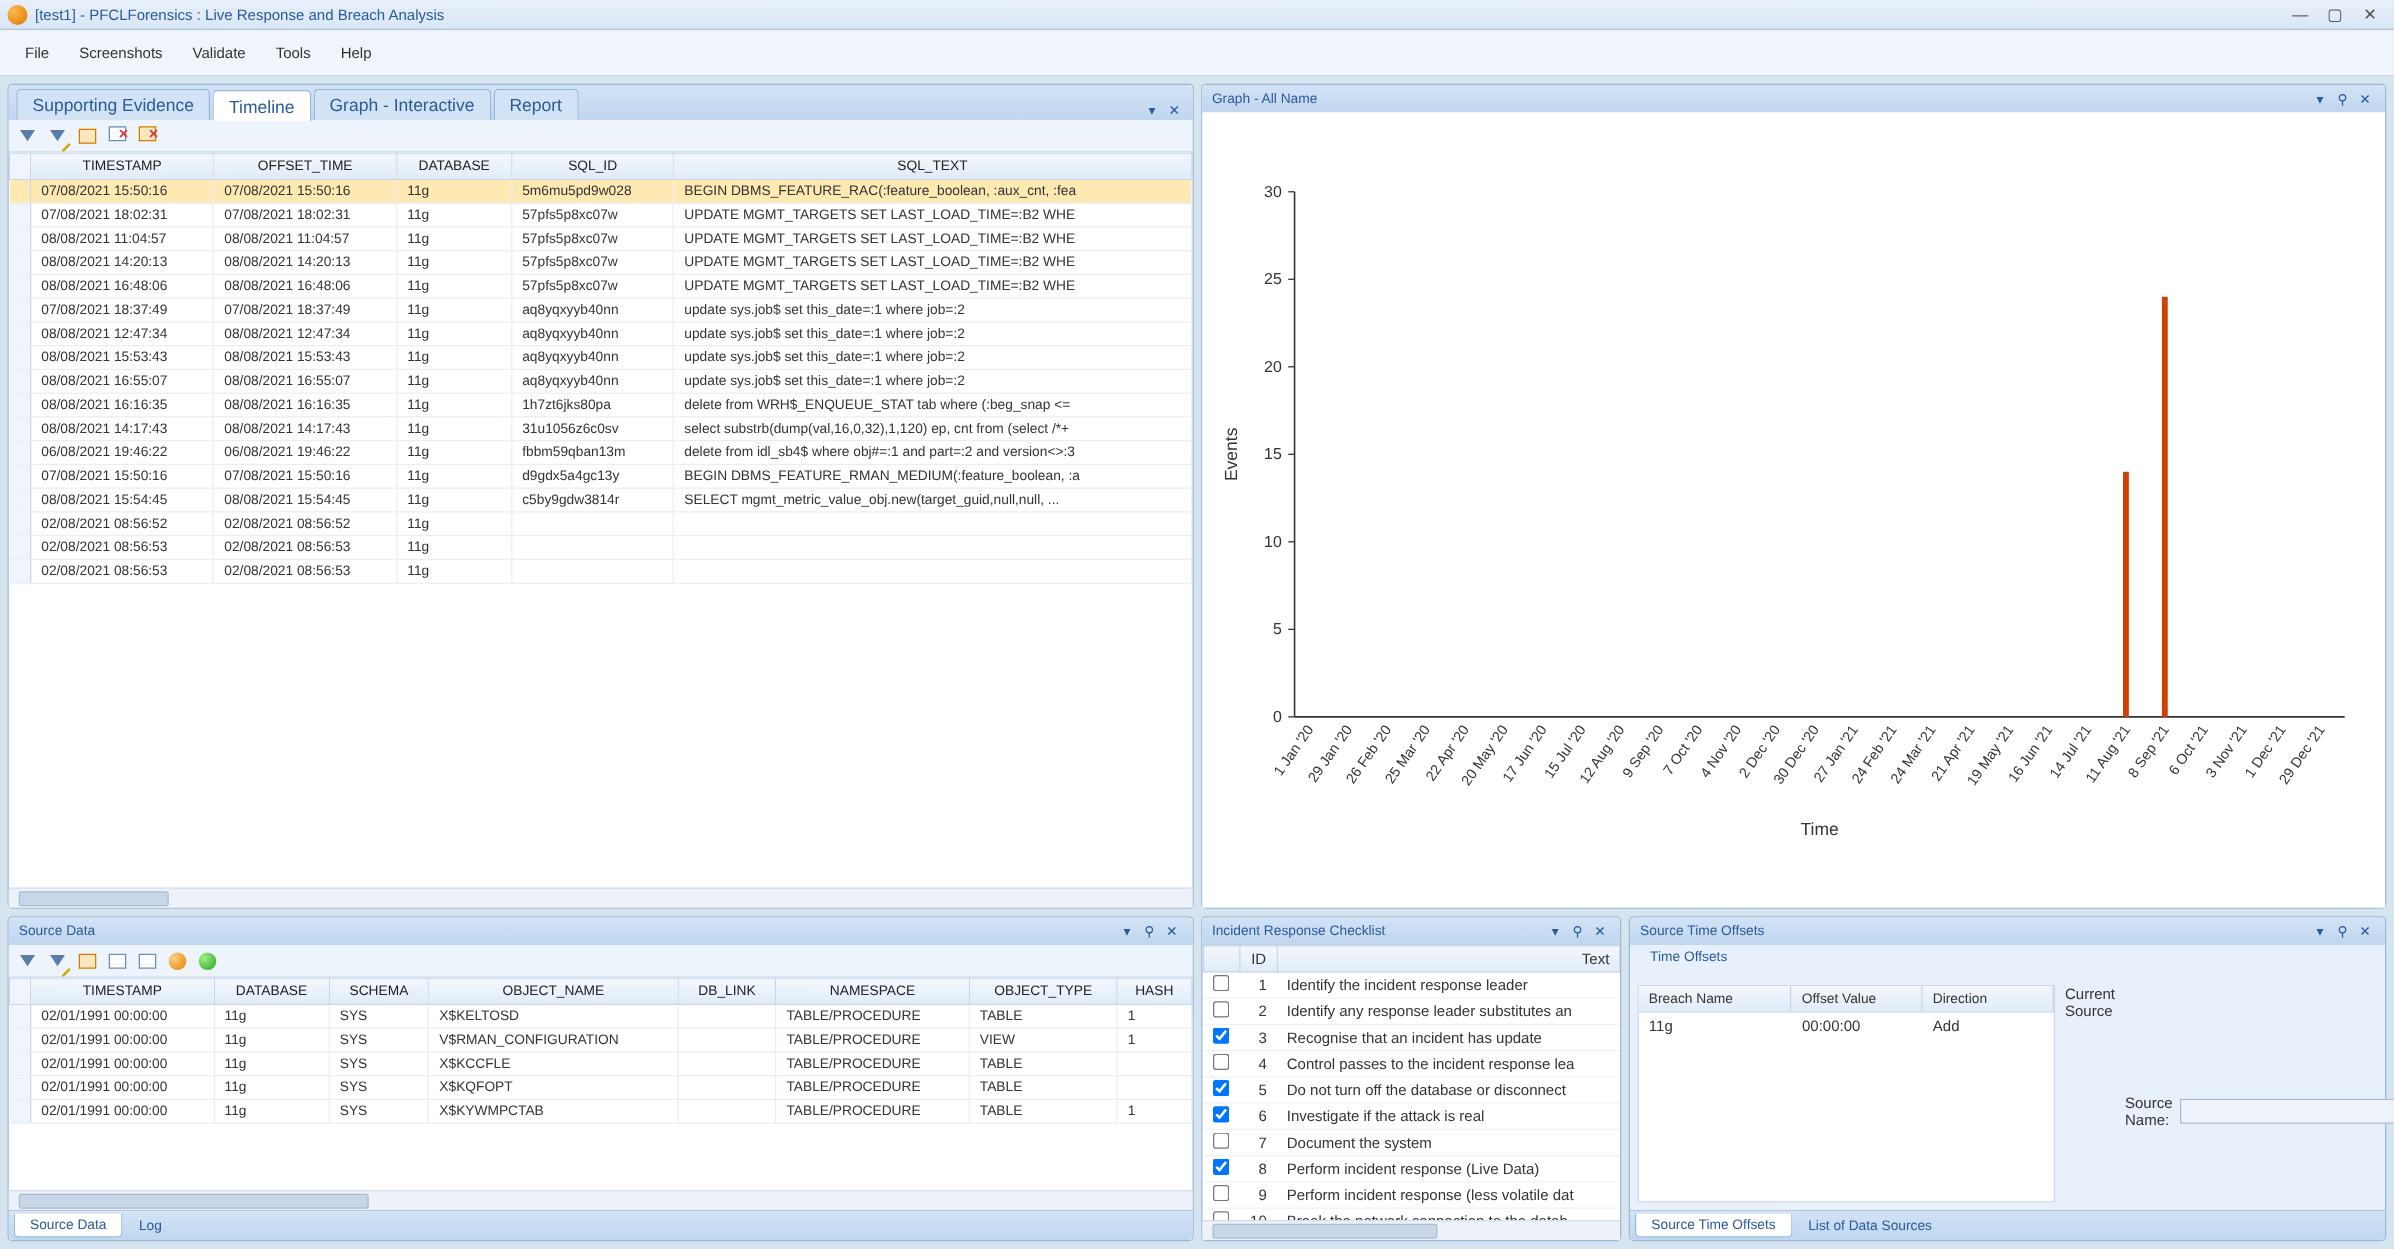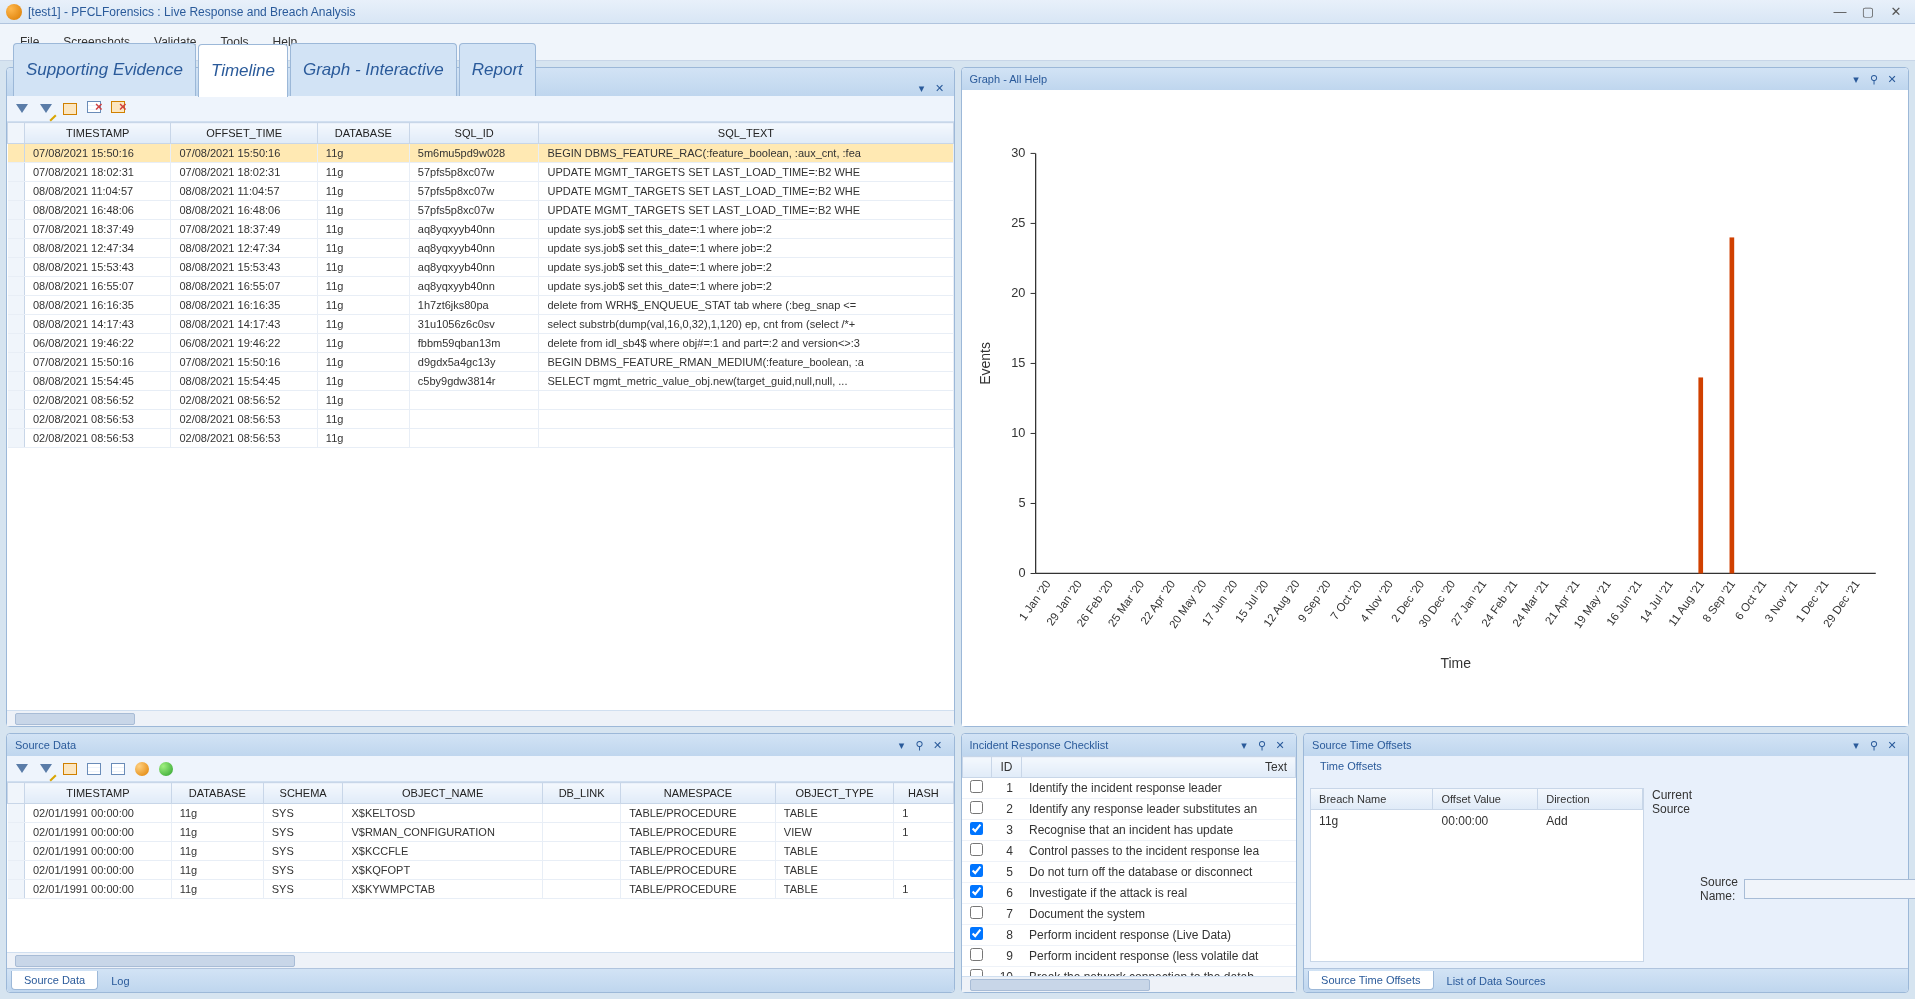--- a/index.html
+++ b/index.html
@@ -16,21 +16,21 @@
 .menubar .menu { padding: 4px 12px; color: #333; }
 
 
 .main { flex: 1; display: grid; grid-template-columns: 1fr 1fr; grid-template-rows: 1fr 260px; gap: 6px; padding: 6px; min-height: 0; }
 
 .panel { background: #fff; border: 1px solid #9cb8d8; border-radius: 4px; display: flex; flex-direction: column; min-height: 0; min-width: 0; }
 .panel.blue-bg { background: #e8f0fb; }
 
 
 .tabstrip { display: flex; align-items: end; height: 28px; padding: 4px 6px 0 6px; background: linear-gradient(#d2e3f5, #bfd6ee); border-radius: 4px 4px 0 0; }
-.tabstrip .tab { padding: 16px 12px; background: #d2e3f5; border: 1px solid #9cb8d8; border-bottom: none; border-radius: 4px 4px 0 0; margin-right: 2px; color: #2a5a9a; font-size: 17px; font-style: italic; }
+.tabstrip .tab { padding: 4px 12px; background: #d2e3f5; border: 1px solid #9cb8d8; border-bottom: none; border-radius: 4px 4px 0 0; margin-right: 2px; color: #2a5a9a; font-size: 14px; }
 .tabstrip .tab.active { background: #fff; position: relative; top: 1px; }
 .tabstrip .spacer { flex: 1; }
 .tabstrip .pbtn { width: 16px; height: 16px; color: #2a5a9a; display: flex; align-items: center; justify-content: center; font-size: 11px; margin-left: 2px; }
 
 .panel-title { height: 22px; display: flex; align-items: center; padding: 0 8px; background: linear-gradient(#d2e3f5, #bfd6ee); color: #2a5a9a; font-size: 11px; border-radius: 4px 4px 0 0; }
 .panel-title .spacer { flex: 1; }
 .panel-title .pbtn { width: 16px; height: 16px; color: #2a5a9a; display: flex; align-items: center; justify-content: center; font-size: 11px; margin-left: 2px; }
 
 
 .toolbar { height: 26px; background: #eef4fc; border-bottom: 1px solid #d0dff0; display: flex; align-items: center; padding: 0 6px; gap: 6px; }
@@ -173,20 +173,28 @@
             <tr>
               <td class="rowhdr"></td>
               <td>08/08/2021 11:04:57</td>
               <td>08/08/2021 11:04:57</td>
               <td>11g</td>
               <td>57pfs5p8xc07w</td>
               <td>UPDATE MGMT_TARGETS SET LAST_LOAD_TIME=:B2 WHE</td>
             </tr>
             <tr>
               <td class="rowhdr"></td>
+              <td>08/08/2021 14:20:13</td>
+              <td>08/08/2021 14:20:13</td>
+              <td>11g</td>
+              <td>57pfs5p8xc07w</td>
+              <td>UPDATE MGMT_TARGETS SET LAST_LOAD_TIME=:B2 WHE</td>
+            </tr>
+            <tr>
+              <td class="rowhdr"></td>
               <td>08/08/2021 16:48:06</td>
               <td>08/08/2021 16:48:06</td>
               <td>11g</td>
               <td>57pfs5p8xc07w</td>
               <td>UPDATE MGMT_TARGETS SET LAST_LOAD_TIME=:B2 WHE</td>
             </tr>
             <tr>
               <td class="rowhdr"></td>
               <td>07/08/2021 18:37:49</td>
               <td>07/08/2021 18:37:49</td>
@@ -285,21 +293,21 @@
           </tbody>
         </table>
     </div>
     <div class="hscroll">
         <div class="thumb" style="left:8px; width:120px;"></div>
       </div>
   </div>
 
   <div class="panel" id="panel-graph">
     <div class="panel-title">
-      <span>Graph - All Help</span>
+      <span>Graph - All Name</span>
       <div class="spacer"></div>
       <div class="pbtn">▾</div>
       <div class="pbtn">⚲</div>
       <div class="pbtn">✕</div>
     </div>
     <div class="chart-area">
       <svg class="chart-svg" id="chart-svg" viewBox="0 0 720 420" preserveAspectRatio="xMidYMid meet">
           <line x1="46" y1="340" x2="50" y2="340" stroke="#333" stroke-width="0.8"></line>
           <text x="42" y="343" text-anchor="end" font-size="10" fill="#333">0</text>
           <line x1="46" y1="285" x2="50" y2="285" stroke="#333" stroke-width="0.8"></line>

